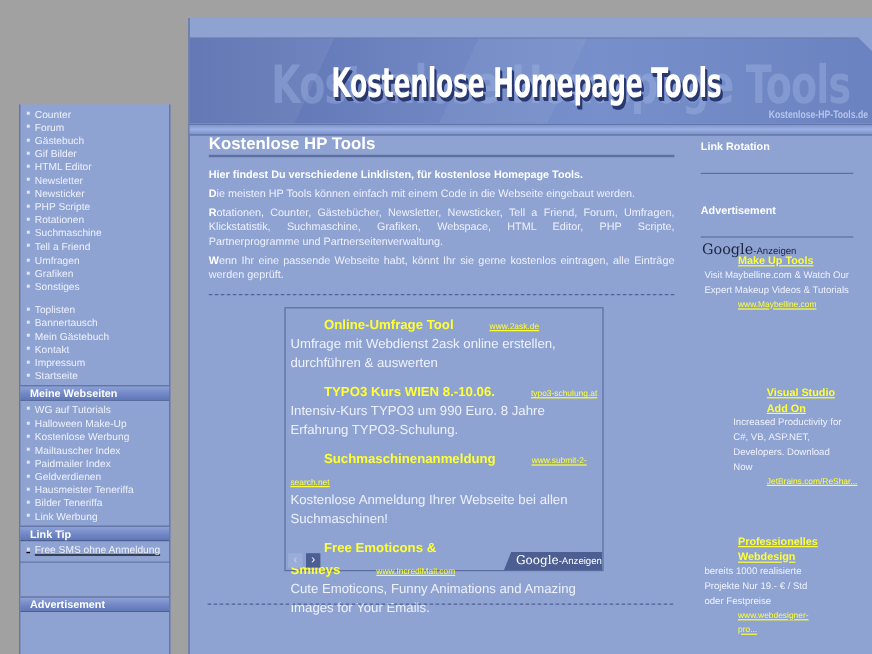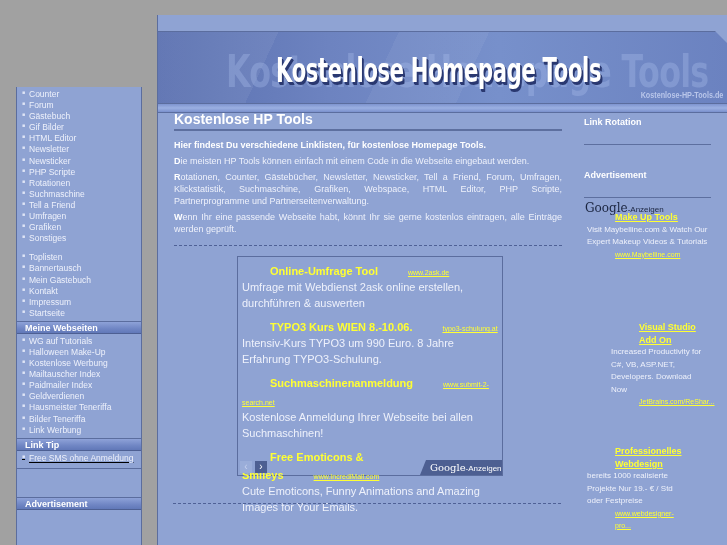--- a/index.html
+++ b/index.html
@@ -23,21 +23,21 @@
   .sb-head {
     height: 13px;
     background: linear-gradient(#8ea2d8, #7086c4 60%, #6178b8);
     border-top: 1px solid #5b6d9e;
     border-bottom: 1px solid #4d5f92;
     color: #fff; font-weight: bold; font-size: 9px;
     padding-left: 8px; line-height: 12px;
   }
   .sb-list { padding: 2px 0 2px 0; }
   .sb-item {
-    display: flex; 
+    display: flex; align-items: center;
     height: 11.1px; font-size: 8.5px; color: #eef1fb;
     padding-left: 5px; white-space: nowrap; cursor: pointer;
   }
   .sb-item .bullet { font-size: 5px; color: #dfe5f6; margin-right: 3px; width: 4px; }
   .sb-gap { height: 8px; }
   .sb-spacer { height: 28px; background: #8fa3d3; border-left:1px solid #5b6d9e; border-right:1px solid #5b6d9e; }
   .sb-ad-body { padding: 18px 0 0 15px; height: 60px; }
 
   
   .frame {

